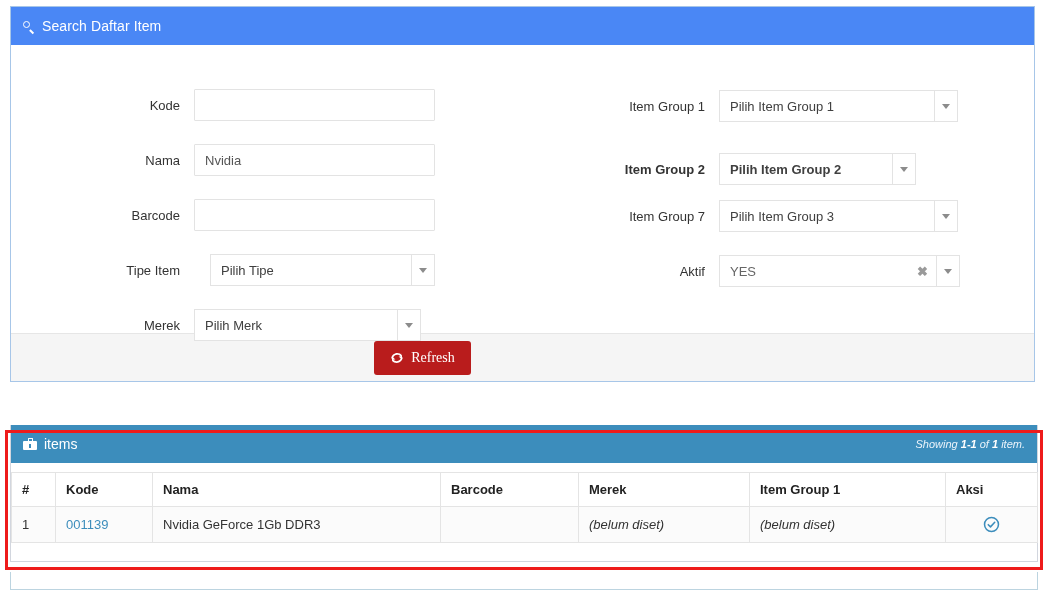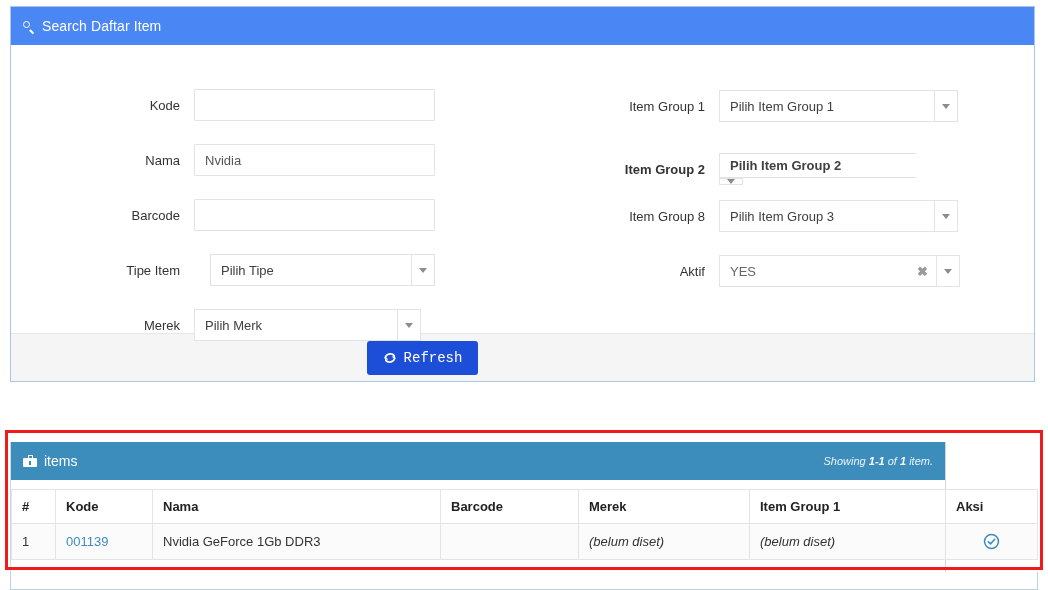--- a/index.html
+++ b/index.html
@@ -153,28 +153,28 @@
   .form-footer {
     background: #f5f5f5;
     border-top: 1px solid #e6e6e6;
     height: 48px;
     display: flex;
     align-items: center;
     justify-content: center;
     box-sizing: border-box;
   }
   .btn-refresh {
-    background: #1d4ed8;
+    background: #b91c1c;
     color: #fff;
     border: none;
     border-radius: 3px;
     height: 34px;
     padding: 0 16px;
     font-size: 14px;
-    font-family: Liberation Mono, monospace;
+    font-family: Liberation Serif, serif;
     display: inline-flex;
     align-items: center;
     gap: 7px;
     cursor: pointer;
     position: relative;
     left: -100px;
   }
   .refresh-icon {
     display: inline-block;
     width: 14px;
@@ -193,22 +193,22 @@
     border: 3px solid #ee1b1b;
     box-sizing: border-box;
     pointer-events: none;
     z-index: 5;
   }
 
   
   .items-panel {
     position: absolute;
     left: 10px;
-    top: 442px;
-    width: 936px;
+    top: 425px;
+    width: 1028px;
     background: #0f172a;
     border: 1px solid #d2d6de;
     border-top: none;
     box-sizing: border-box;
   }
   .panel-head-items {
     background: #3c8dbc;
     color: #fff;
     height: 38px;
     display: flex;
@@ -371,32 +371,32 @@
           <span class="s2-ph">Pilih Item Group 1</span>
         </div>
         <div class="s2-arrowbox">
           <span class="caret-down"></span>
         </div>
       </div>
     </div>
 
     <div class="field-row" style="left:516px; top:108px;font-weight:bold;">
       <span class="field-label" style="width:192px;">Item Group 2</span>
-      <div class="select2" style="width:197px;flex-direction:column;">
+      <div class="select2" style="width:197px;">
         <div class="s2-field">
           <span class="s2-ph">Pilih Item Group 2</span>
         </div>
         <div class="s2-arrowbox">
           <span class="caret-down"></span>
         </div>
       </div>
     </div>
 
     <div class="field-row" style="left:516px; top:155px;">
-      <span class="field-label" style="width:192px;">Item Group 8</span>
+      <span class="field-label" style="width:192px;">Item Group 7</span>
       <div class="select2" style="width:239px;">
         <div class="s2-field">
           <span class="s2-ph">Pilih Item Group 3</span>
         </div>
         <div class="s2-arrowbox">
           <span class="caret-down"></span>
         </div>
       </div>
     </div>
 

